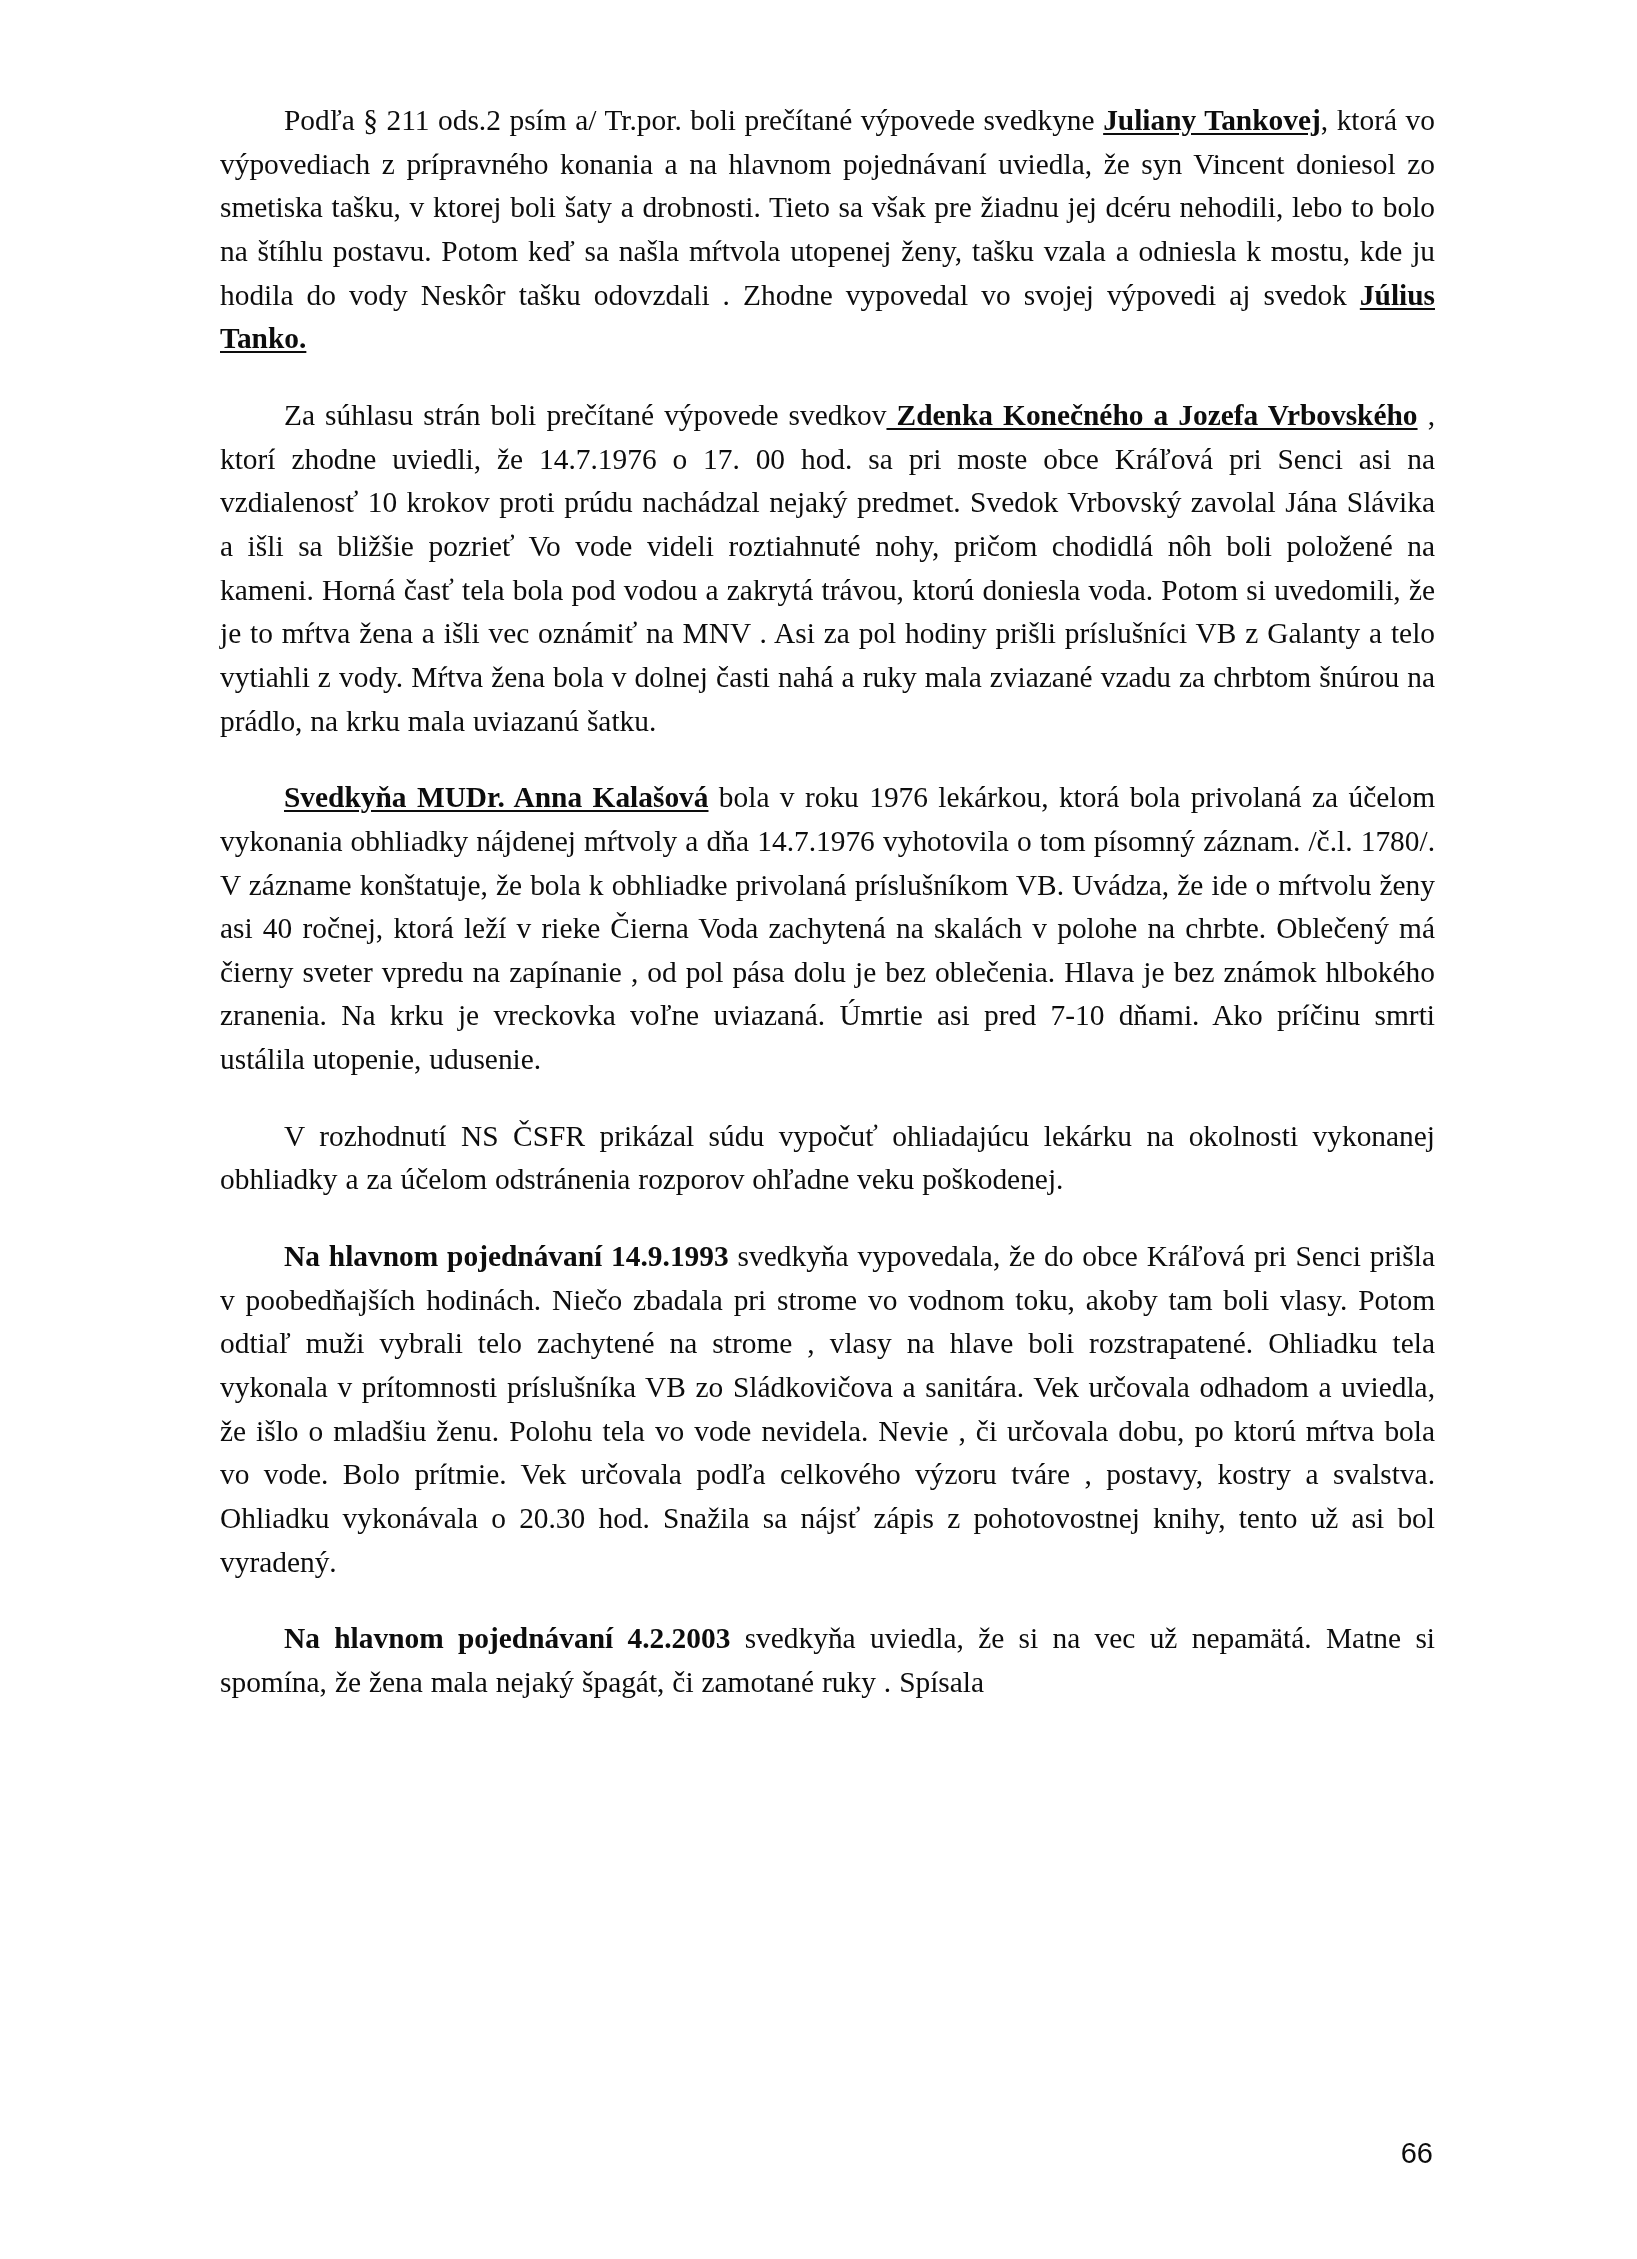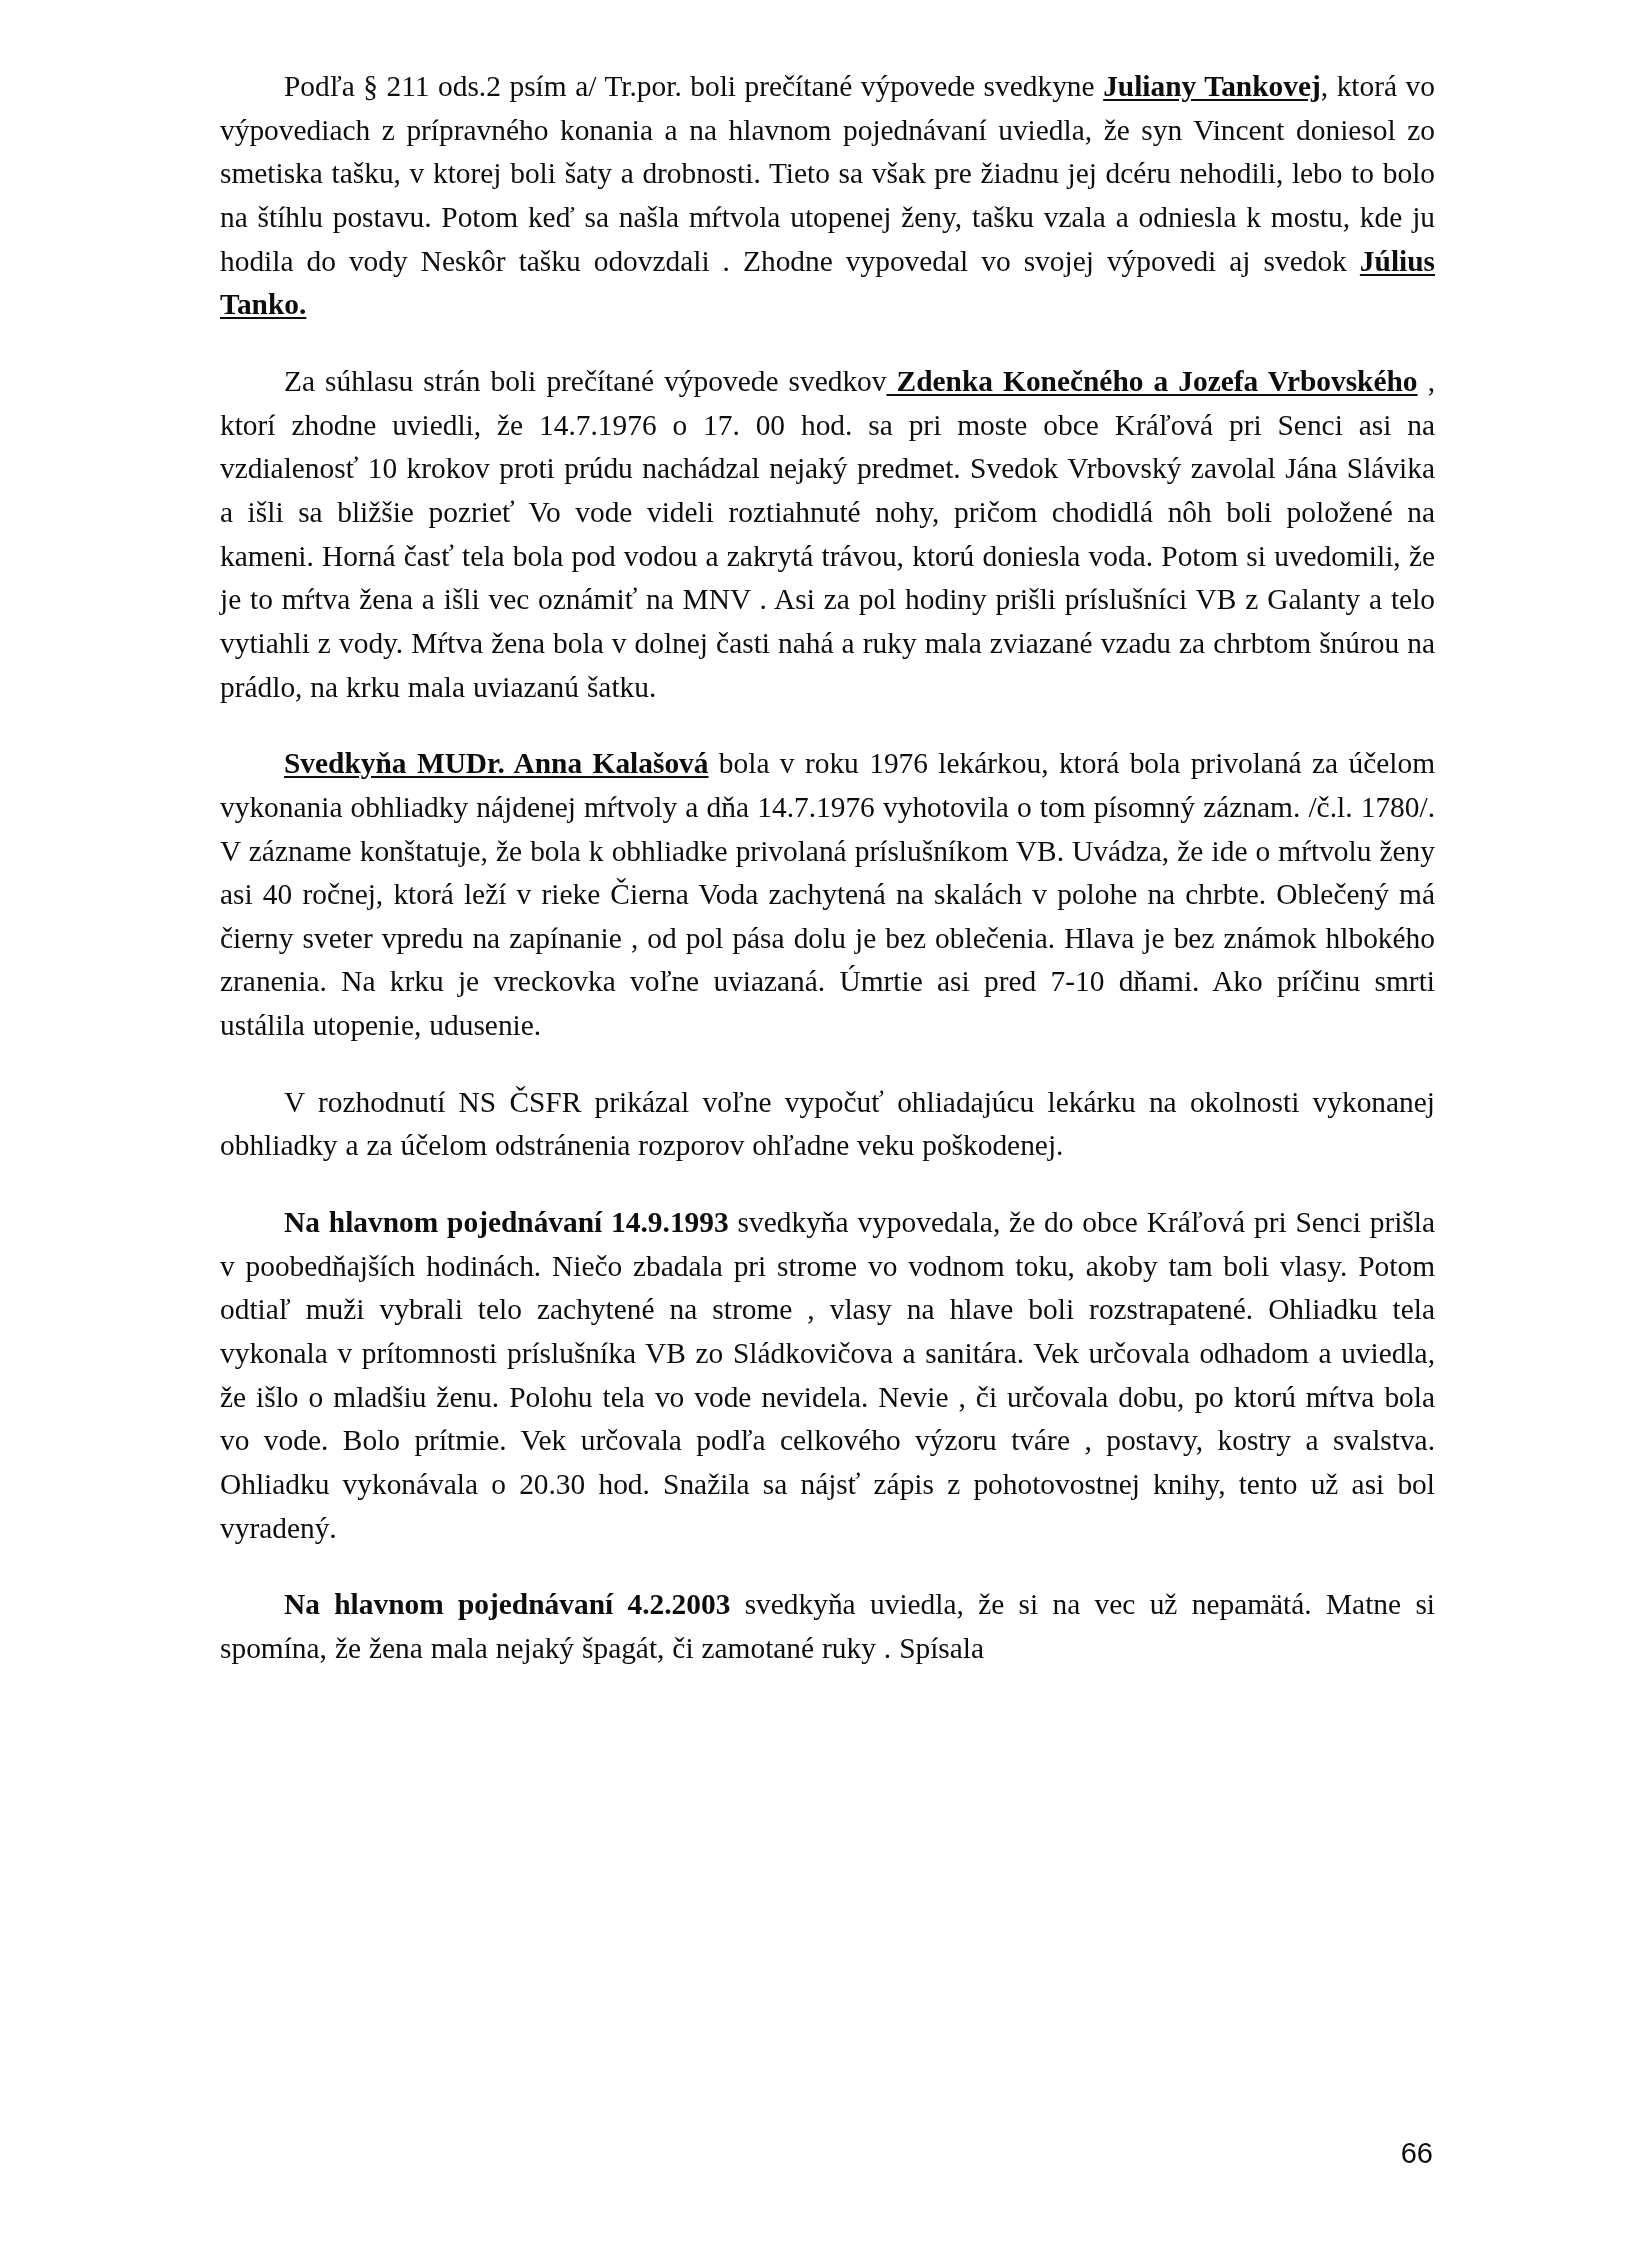--- a/index.html
+++ b/index.html
@@ -15,21 +15,21 @@
     position: relative;
     overflow: hidden;
   }
   .page {
     position: absolute;
     left: 0;
     top: 0;
     width: 1638px;
     height: 2259px;
     box-sizing: border-box;
-    padding: 65px 203px 87px 220px;
+    padding: 99px 203px 87px 220px;
   }
   .doc-body {
     width: 1215px;
   }
   p.para {
     margin: 0 0 33px 0;
     font-size: 29.4px;
     line-height: 1.485;
     text-align: justify;
     text-justify: inter-word;
@@ -58,19 +58,19 @@
   }
 </style>
 </head>
 <body>
 
 <div class="page">
   <div class="doc-body">
       <p class="para"><span>Podľa § 211 ods.2 psím a/ Tr.por. boli prečítané výpovede svedkyne </span><span class="u-bold">Juliany Tankovej</span><span>, ktorá vo výpovediach z prípravného konania a na hlavnom pojednávaní uviedla, že syn Vincent doniesol zo smetiska tašku, v ktorej boli šaty a drobnosti. Tieto sa však pre žiadnu jej dcéru nehodili, lebo to bolo na štíhlu postavu. Potom keď sa našla mŕtvola utopenej ženy, tašku vzala a odniesla k mostu, kde ju hodila do vody Neskôr tašku odovzdali . Zhodne vypovedal vo svojej výpovedi aj  svedok </span><span class="u-bold">Július Tanko.</span></p>
       <p class="para"><span>Za súhlasu strán boli prečítané výpovede svedkov</span><span class="u-bold"> Zdenka Konečného a Jozefa Vrbovského</span><span> , ktorí zhodne uviedli, že 14.7.1976 o 17. 00 hod. sa pri moste obce Kráľová pri Senci asi na vzdialenosť 10 krokov proti prúdu nachádzal nejaký predmet. Svedok Vrbovský zavolal Jána Slávika a išli sa bližšie pozrieť  Vo vode videli roztiahnuté nohy, pričom chodidlá nôh boli položené na kameni. Horná časť tela bola pod vodou a zakrytá trávou, ktorú doniesla voda. Potom si uvedomili, že je to mŕtva žena a išli vec oznámiť na MNV . Asi za  pol hodiny prišli príslušníci VB z Galanty a telo vytiahli z vody. Mŕtva žena bola v dolnej časti nahá a ruky mala zviazané vzadu za chrbtom šnúrou na prádlo, na krku mala uviazanú šatku.</span></p>
       <p class="para"><span class="u-bold">Svedkyňa MUDr. Anna Kalašová</span><span> bola v roku 1976 lekárkou, ktorá bola privolaná za účelom vykonania obhliadky nájdenej mŕtvoly a dňa 14.7.1976 vyhotovila o tom písomný záznam. /č.l. 1780/. V zázname konštatuje, že bola k obhliadke privolaná príslušníkom VB. Uvádza, že ide o mŕtvolu ženy asi 40 ročnej, ktorá leží v rieke Čierna Voda  zachytená na skalách v polohe na chrbte. Oblečený má čierny sveter vpredu na zapínanie , od pol pása dolu je bez oblečenia. Hlava je bez známok hlbokého zranenia. Na krku je  vreckovka voľne uviazaná. Úmrtie asi pred 7-10 dňami. Ako príčinu smrti ustálila utopenie, udusenie.</span></p>
-      <p class="para"><span>V rozhodnutí NS ČSFR prikázal voľne vypočuť ohliadajúcu lekárku na okolnosti vykonanej obhliadky   a za účelom odstránenia rozporov ohľadne veku poškodenej.</span></p>
+      <p class="para"><span>V rozhodnutí NS ČSFR prikázal súdu vypočuť ohliadajúcu lekárku na okolnosti vykonanej obhliadky   a za účelom odstránenia rozporov ohľadne veku poškodenej.</span></p>
       <p class="para"><span class="bold">Na hlavnom pojednávaní 14.9.1993</span><span> svedkyňa vypovedala, že do obce Kráľová pri Senci prišla v poobedňajších hodinách. Niečo zbadala pri strome  vo vodnom toku, akoby tam boli vlasy. Potom odtiaľ muži  vybrali telo zachytené na strome , vlasy na hlave boli rozstrapatené. Ohliadku tela vykonala  v prítomnosti príslušníka VB zo Sládkovičova a sanitára. Vek určovala odhadom a uviedla, že išlo o mladšiu ženu. Polohu tela vo vode nevidela. Nevie , či určovala dobu, po ktorú mŕtva bola vo vode. Bolo prítmie. Vek určovala podľa celkového výzoru tváre , postavy, kostry a svalstva. Ohliadku vykonávala o 20.30 hod. Snažila sa nájsť zápis z pohotovostnej knihy, tento už asi bol vyradený.</span></p>
       <p class="para"><span class="bold">Na hlavnom pojednávaní 4.2.2003</span><span> svedkyňa uviedla, že si na vec už nepamätá. Matne si spomína, že žena mala nejaký špagát, či zamotané ruky . Spísala</span></p>
     </div>
   <div class="page-number">66</div>
 </div>
 
 
 </body></html>

